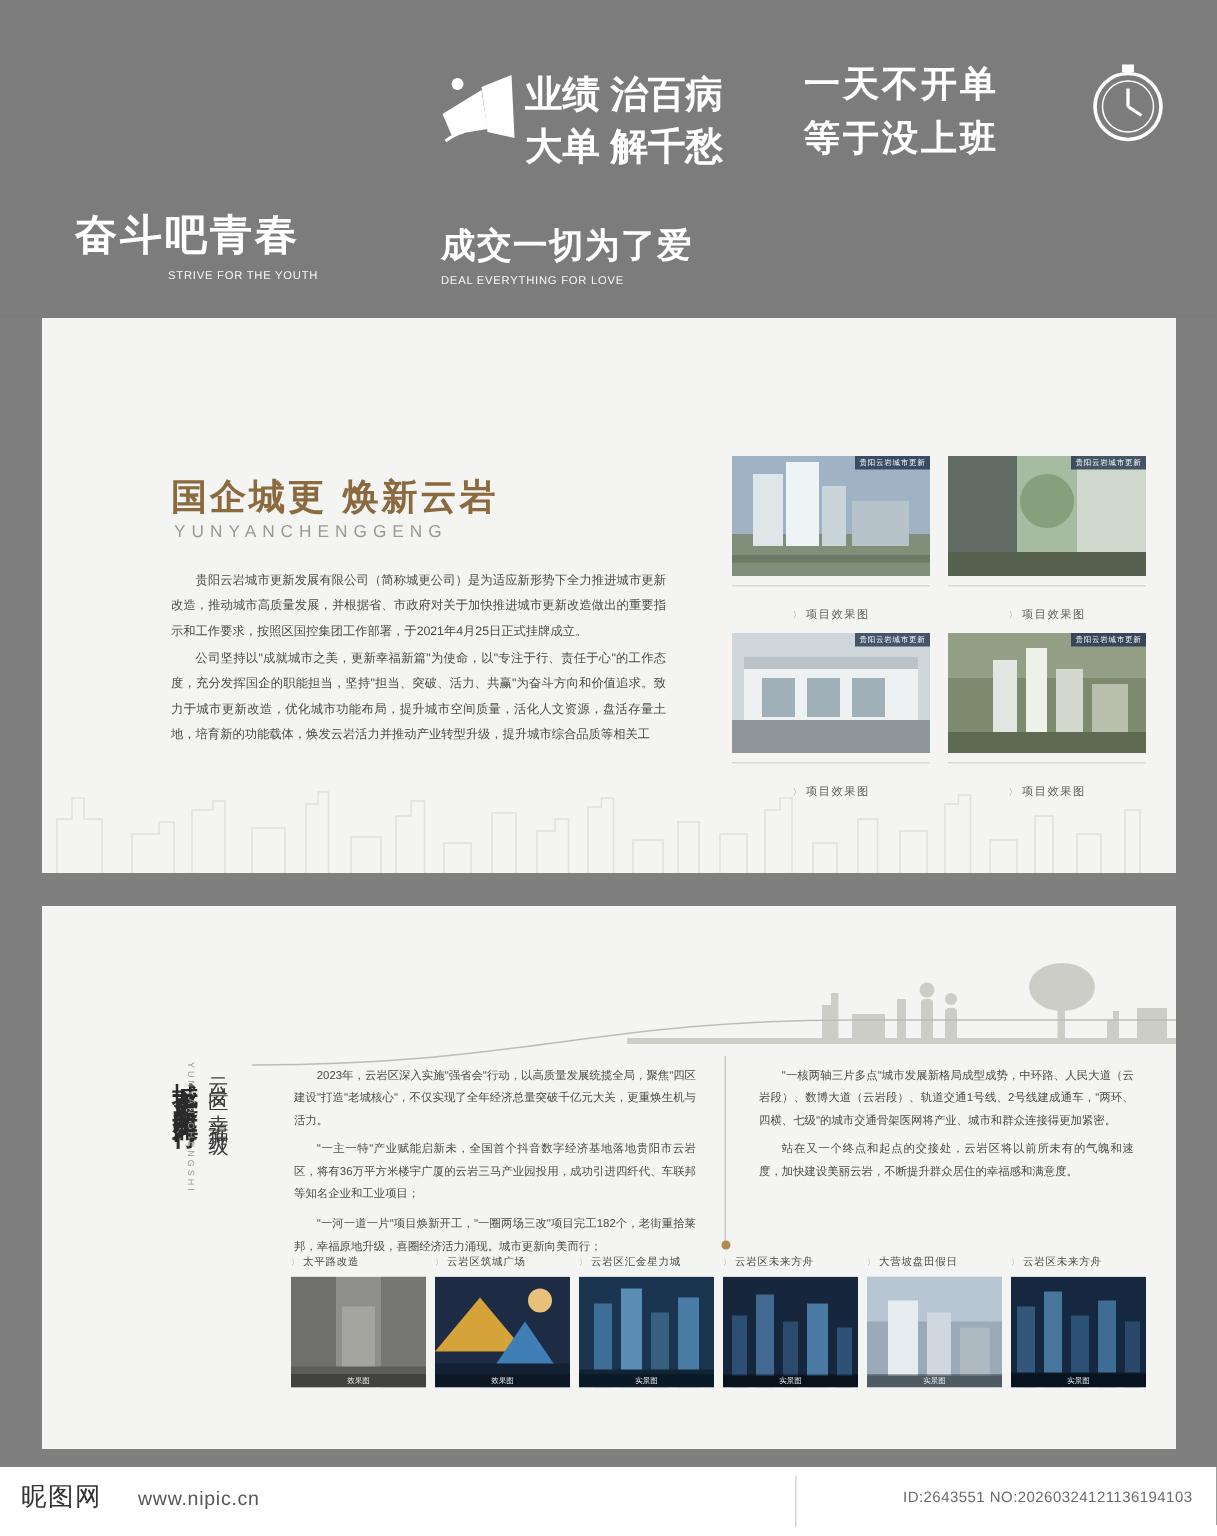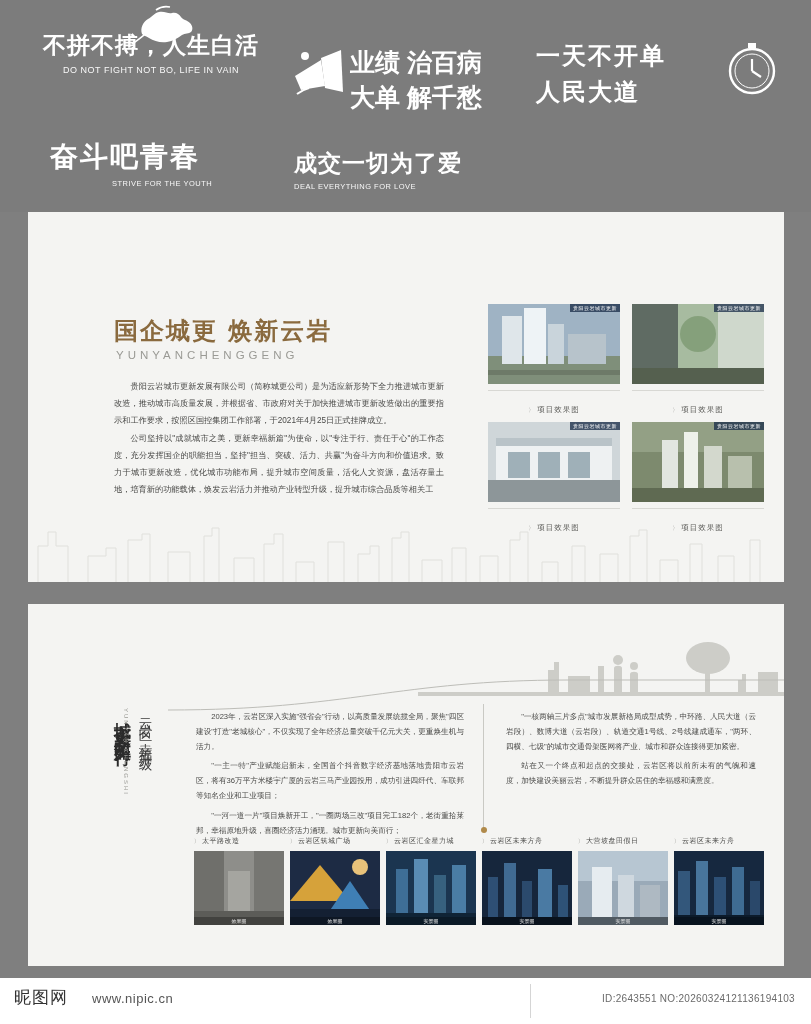--- a/index.html
+++ b/index.html
@@ -224,28 +224,20 @@
   .footer-sep {
     position: absolute; left: 530px; top: 6px;
     width: 1px; height: 34px; background: #d5d5d5;
   }
 </style>
 </head>
 <body>
 
 <div class="slogan-band">
 
-  <div class="slog" id="slog1">
-    <svg class="fist-icon" viewBox="0 0 72 46">
-      <path fill="#ffffff" d="M12 30c-2-6 1-12 6-15 4-2 6-6 11-7 6-1 9 2 13 1 4-1 7 1 9 4 2 3 6 3 9 6 3 3 3 7 1 9-2 2-6 1-9 3-4 3-9 6-15 7-7 1-13-1-18-4-3-2-5-2-7-4z"></path>
-      <path fill="none" stroke="#ffffff" stroke-width="1.6" d="M2 40c6-4 12-8 17-14M26 6c4-3 9-4 14-3"></path>
-    </svg>
-    <div class="cn">不拼不搏，人生白活</div>
-    <div class="en">DO NOT FIGHT NOT BO, LIFE IN VAIN</div>
-  </div>
 
   <div class="slog" id="slog2">
     <svg class="megaphone" viewBox="0 0 56 54">
       <path fill="#ffffff" d="M4 30 L30 14 L34 40 L10 44 Z"></path>
       <path fill="#ffffff" d="M30 12 L50 4 L52 46 L34 42 Z"></path>
       <path fill="none" stroke="#ffffff" stroke-width="2" d="M6 48c4-3 8-5 12-6"></path>
       <circle cx="14" cy="10" r="4" fill="#ffffff"></circle>
     </svg>
     <div class="txtwrap">
       <div class="l1">业绩 治百病</div>
@@ -254,21 +246,21 @@
   </div>
 
   <div class="slog" id="slog3">
     <svg class="clock-icon" viewBox="0 0 56 56">
       <circle cx="28" cy="29" r="22" fill="none" stroke="#ffffff" stroke-width="2.4"></circle>
       <circle cx="28" cy="29" r="17" fill="none" stroke="#ffffff" stroke-width="1"></circle>
       <path stroke="#ffffff" stroke-width="2.2" d="M28 29V17M28 29l9 6"></path>
       <rect x="24" y="1" width="8" height="5" fill="#ffffff"></rect>
     </svg>
     <div class="l1">一天不开单</div>
-    <div class="l2">人民大道</div>
+    <div class="l2">等于没上班</div>
   </div>
 
   <div class="slog" id="slog4">
     <div class="cn">奋斗吧青春</div>
     <div class="en">STRIVE FOR THE YOUTH</div>
   </div>
 
   <div class="slog" id="slog5">
     <div class="cn">成交一切为了爱</div>
     <div class="en">DEAL EVERYTHING FOR LOVE</div>

